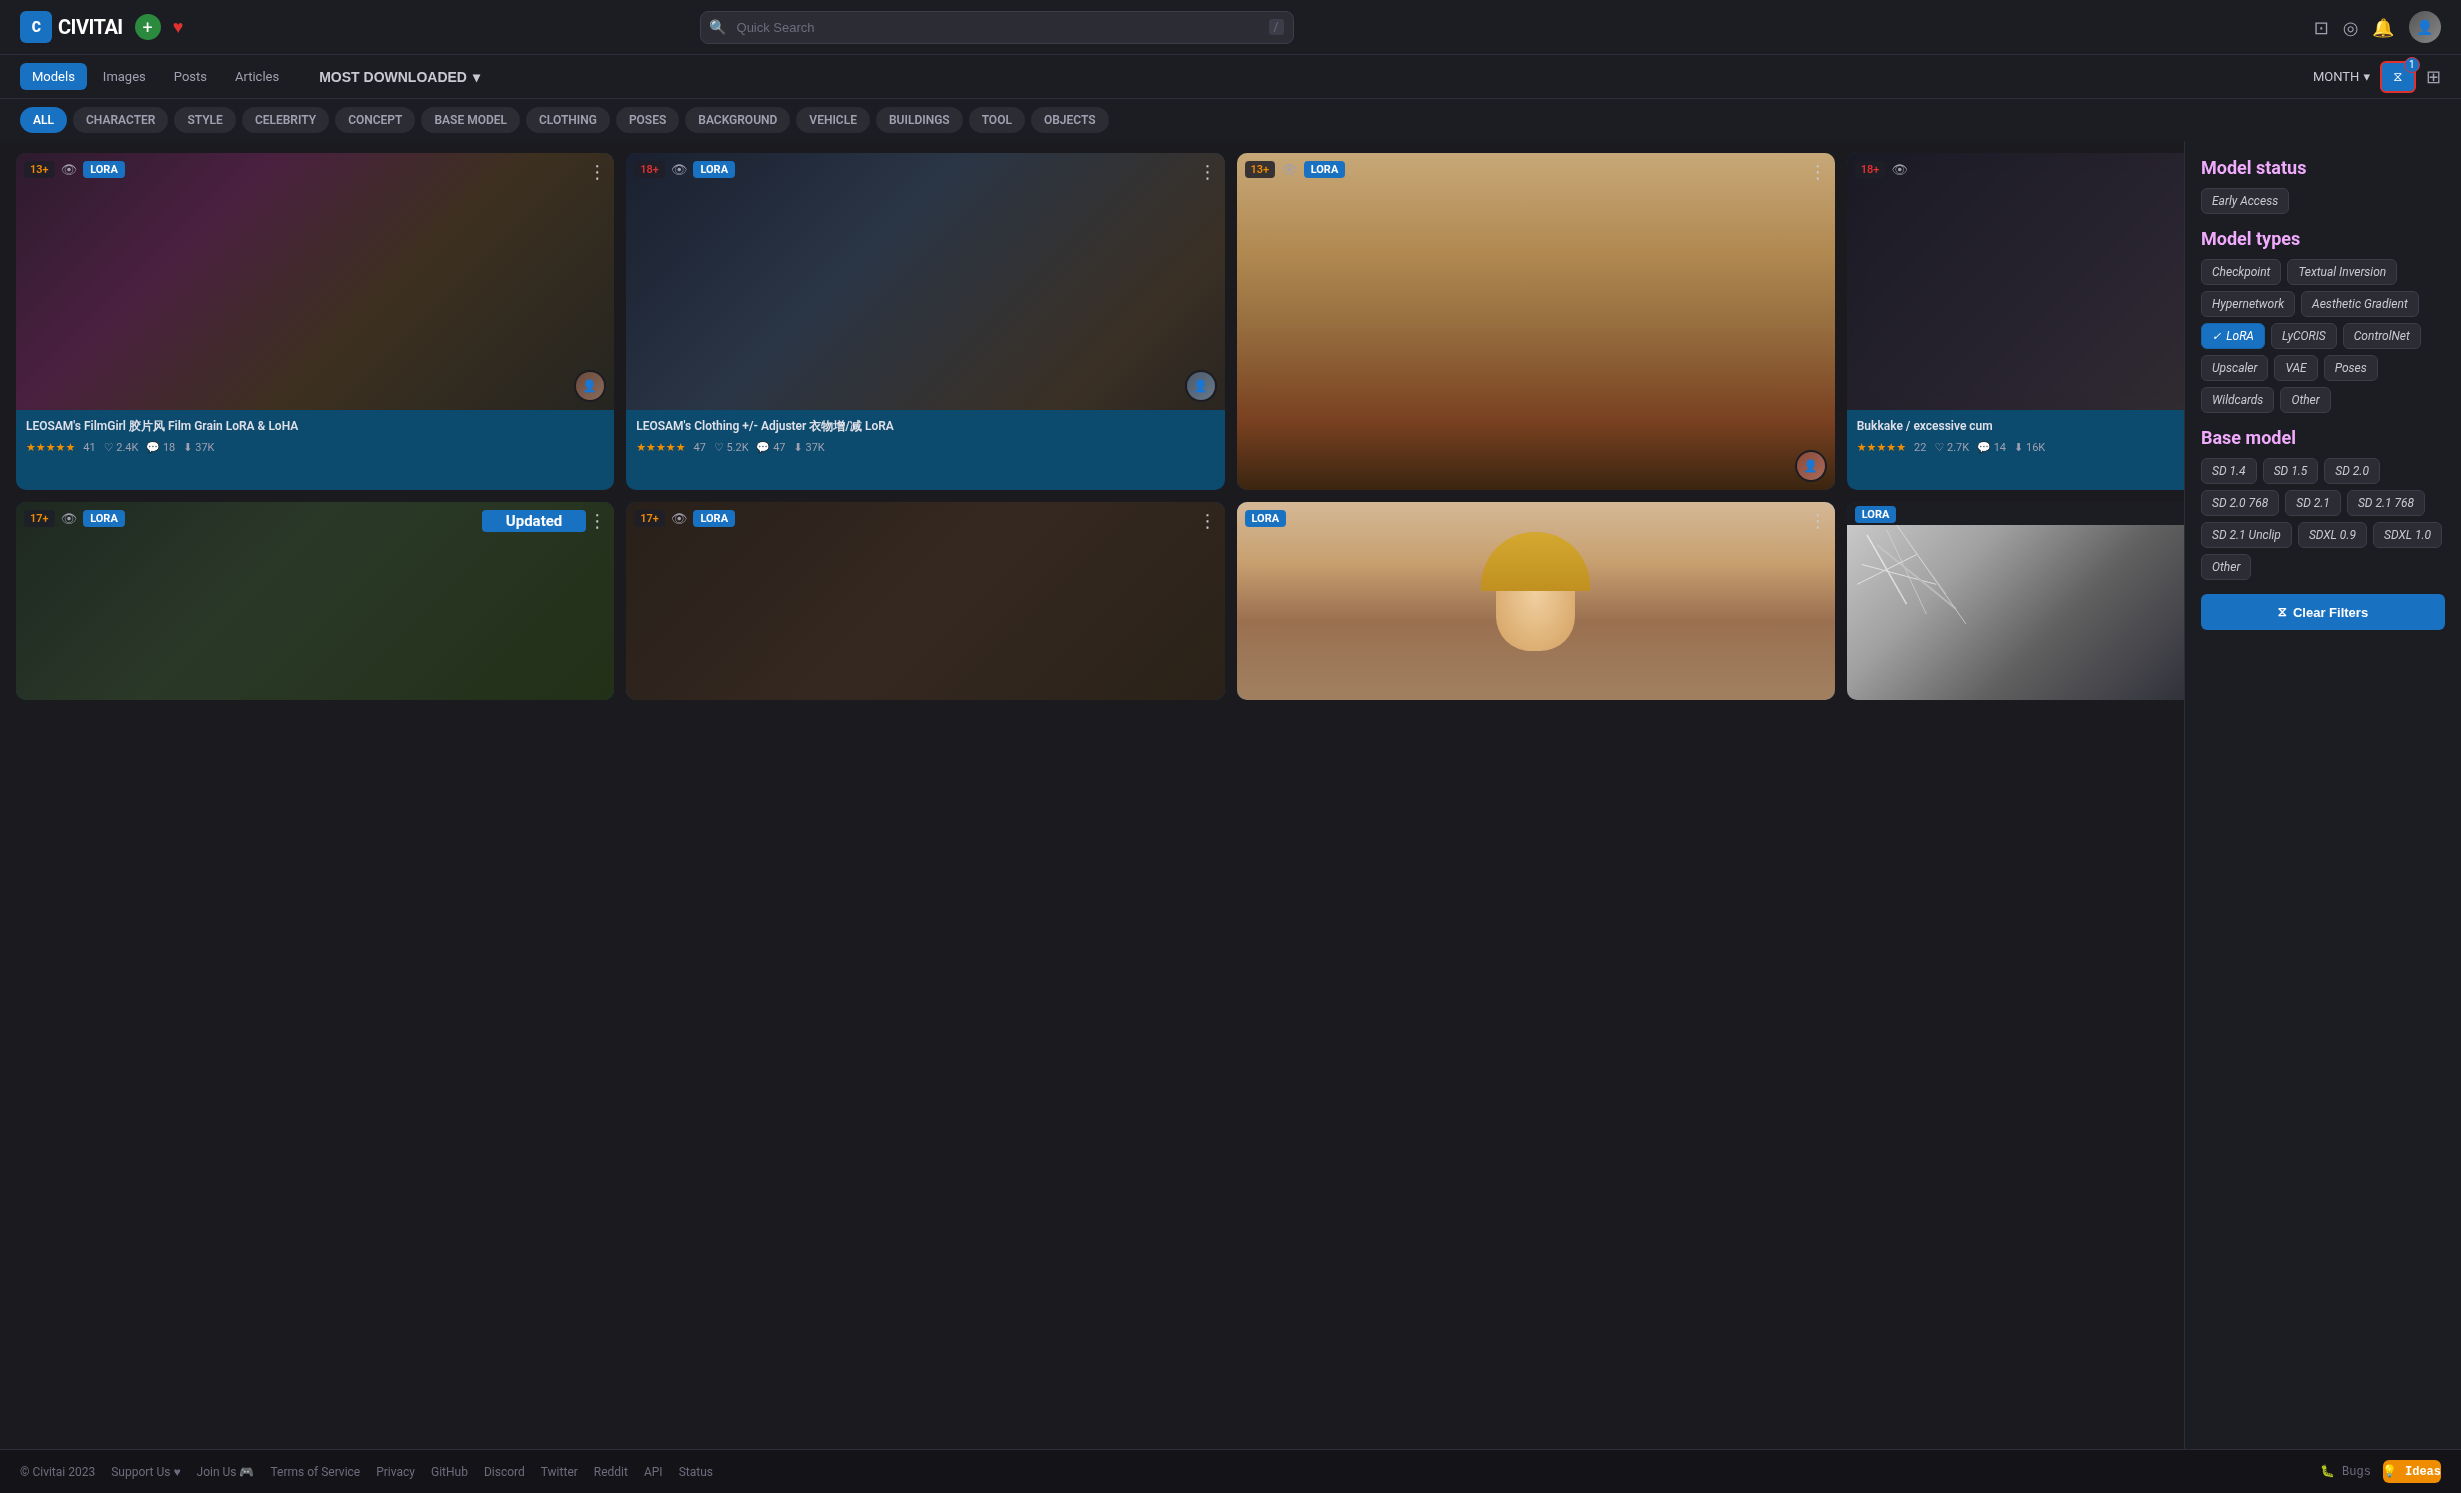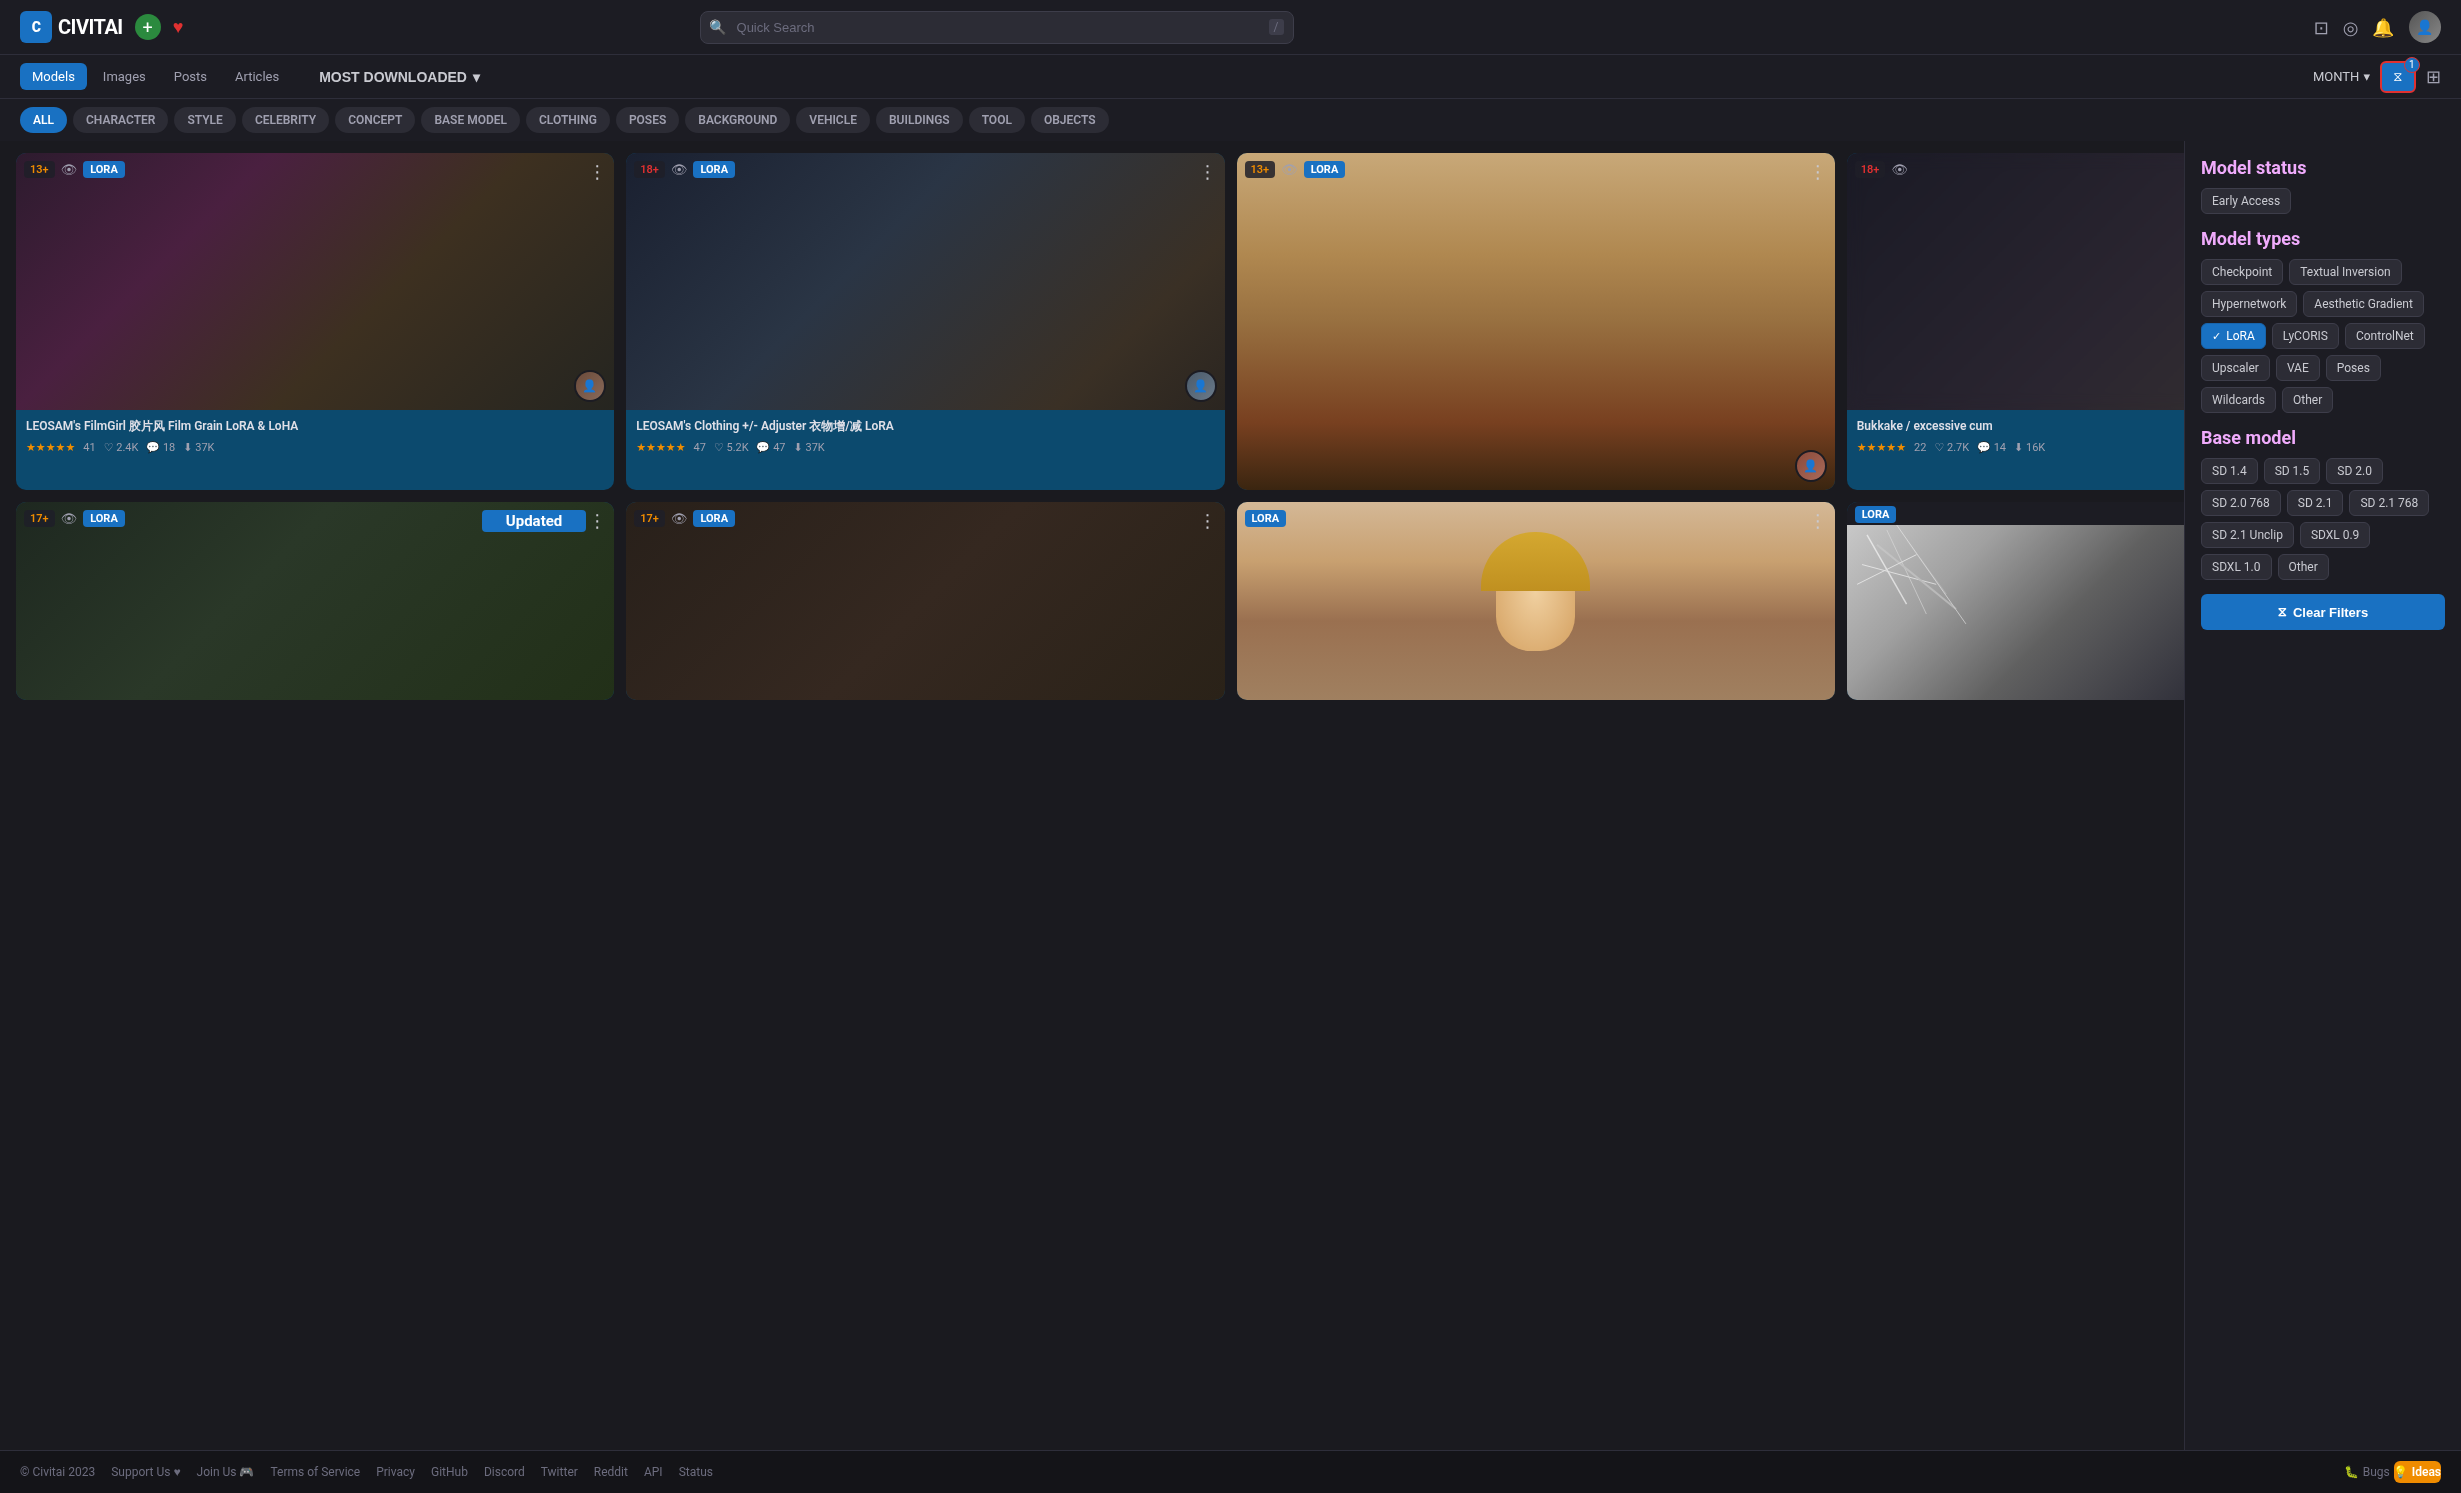--- a/index.html
+++ b/index.html
@@ -296,20 +296,21 @@
       font-size: 18px;
       font-weight: 700;
       color: #f0abfc;
       margin-bottom: 10px;
     }
     .filter-chips {
       display: flex;
       flex-wrap: wrap;
       gap: 6px;
       margin-bottom: 14px;
+      font-style: italic;
     }
     .filter-chip {
       background: #2c2c35;
       border: 1px solid #3d3d4a;
       border-radius: 6px;
       padding: 5px 10px;
       font-size: 12px;
       color: #c9cad1;
       cursor: pointer;
     }
@@ -353,21 +354,22 @@
       flex-shrink: 0;
     }
     .footer-link {
       color: #6c6c7e;
       cursor: pointer;
     }
     .footer-right {
       margin-left: auto;
       display: flex;
       align-items: center;
-      gap: 4px;
+      gap: 12px;
+      font-family: Liberation Mono, monospace;
     }
     .bugs-btn {
       display: flex; align-items: center; gap: 4px;
       color: #6c6c7e; cursor: pointer; font-size: 12px;
     }
     .ideas-btn {
       display: flex; align-items: center; gap: 4px;
       background: #f08c00;
       color: #fff;
       border-radius: 6px;

